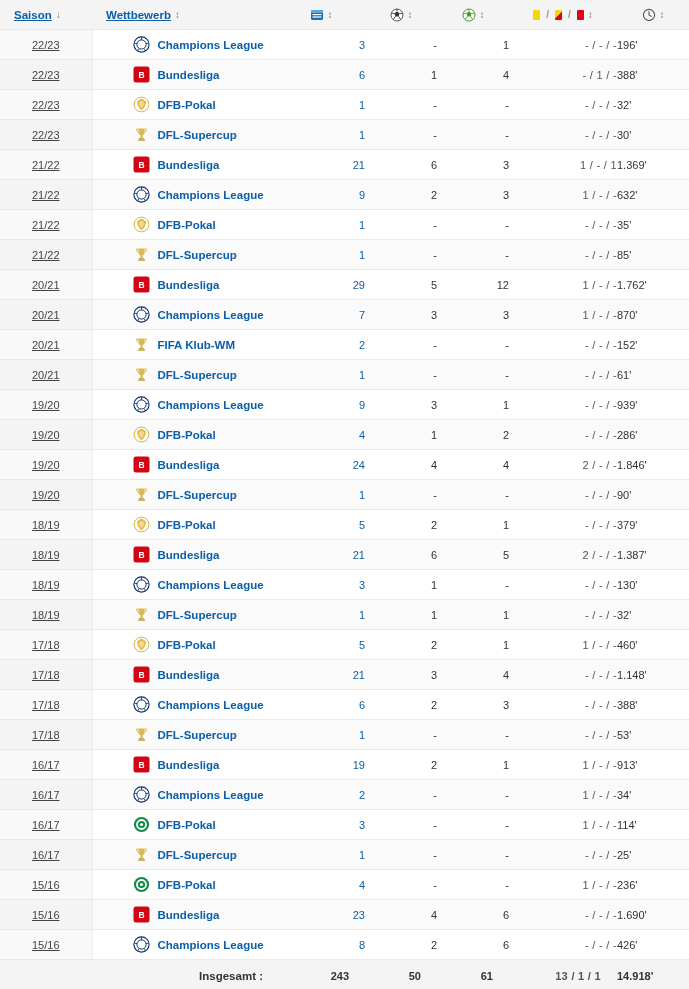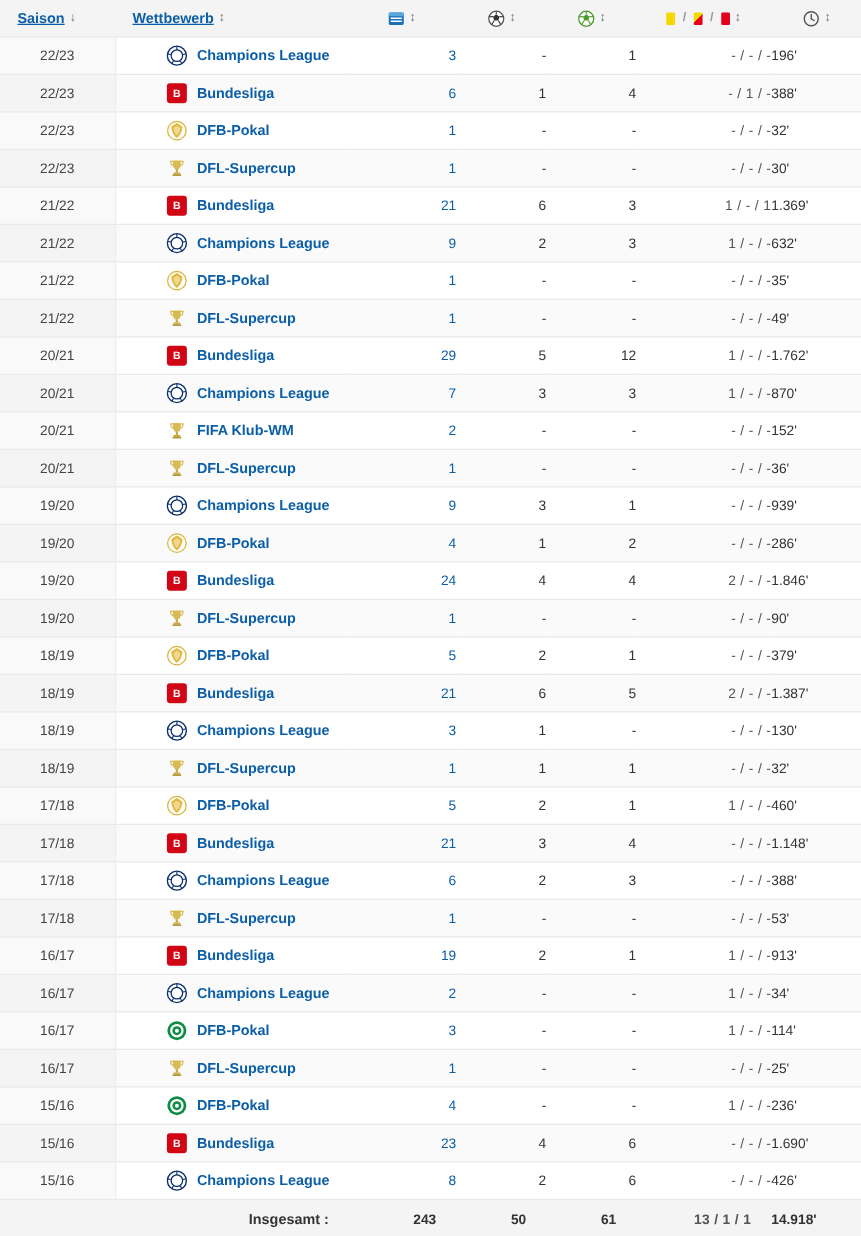--- a/index.html
+++ b/index.html
@@ -64,20 +64,21 @@
 
   tbody tr { height: 30px; }
   tbody tr.alt { background: #fafafa; }
 
   td.saison {
     text-align: center;
     color: #444;
     font-size: 11px;
     background: #f9f9f9;
     border-right: 1px solid #ededed;
+    text-decoration: underline;
   }
   tbody tr.alt td.saison { background: #f4f4f4; }
 
   td.comp {
     padding-left: 10px;
   }
   .complink {
     display: flex;
     align-items: center;
     gap: 8px;
@@ -391,21 +392,21 @@
                 <rect x="5" y="13.4" width="7" height="1.4" rx="0.4" fill="#b79a3d"></rect>
               </svg>
             </span>
             <a class="name" href="#">DFL-Supercup</a>
           </span>
         </td>
         <td class="num link">1</td>
         <td class="num">-</td>
         <td class="num">-</td>
         <td class="cards">- / - / -</td>
-        <td class="num minutes">49'</td>
+        <td class="num minutes">85'</td>
       </tr>
       <tr>
         <td class="saison">20/21</td>
         <td class="comp">
           <span class="complink">
             <span class="badge">
               <svg width="17" height="17" viewBox="0 0 17 17">
                 <rect x="0.5" y="0.5" width="16" height="16" rx="2.5" fill="#d20515"></rect>
                 <text x="8.5" y="11.6" font-size="8.5" font-family="Liberation Sans, sans-serif" font-weight="bold" fill="#ffffff" text-anchor="middle">B</text>
               </svg>
@@ -474,21 +475,21 @@
                 <rect x="5" y="13.4" width="7" height="1.4" rx="0.4" fill="#b79a3d"></rect>
               </svg>
             </span>
             <a class="name" href="#">DFL-Supercup</a>
           </span>
         </td>
         <td class="num link">1</td>
         <td class="num">-</td>
         <td class="num">-</td>
         <td class="cards">- / - / -</td>
-        <td class="num minutes">36'</td>
+        <td class="num minutes">61'</td>
       </tr>
       <tr>
         <td class="saison">19/20</td>
         <td class="comp">
           <span class="complink">
             <span class="badge">
               <svg width="17" height="17" viewBox="0 0 17 17">
                 <circle cx="8.5" cy="8.5" r="7.6" fill="#ffffff" stroke="#0a2f6b" stroke-width="1.1"></circle>
                 <circle cx="8.5" cy="8.5" r="4.6" fill="none" stroke="#0a2f6b" stroke-width="1"></circle>
                 <path d="M8.5 1.2 L8.5 3.9 M1.3 7.2 L3.9 7.6 M15.7 7.2 L13.1 7.6 M4.4 15.2 L5.8 12.6 M12.6 15.2 L11.2 12.6" stroke="#0a2f6b" stroke-width="0.9"></path>

